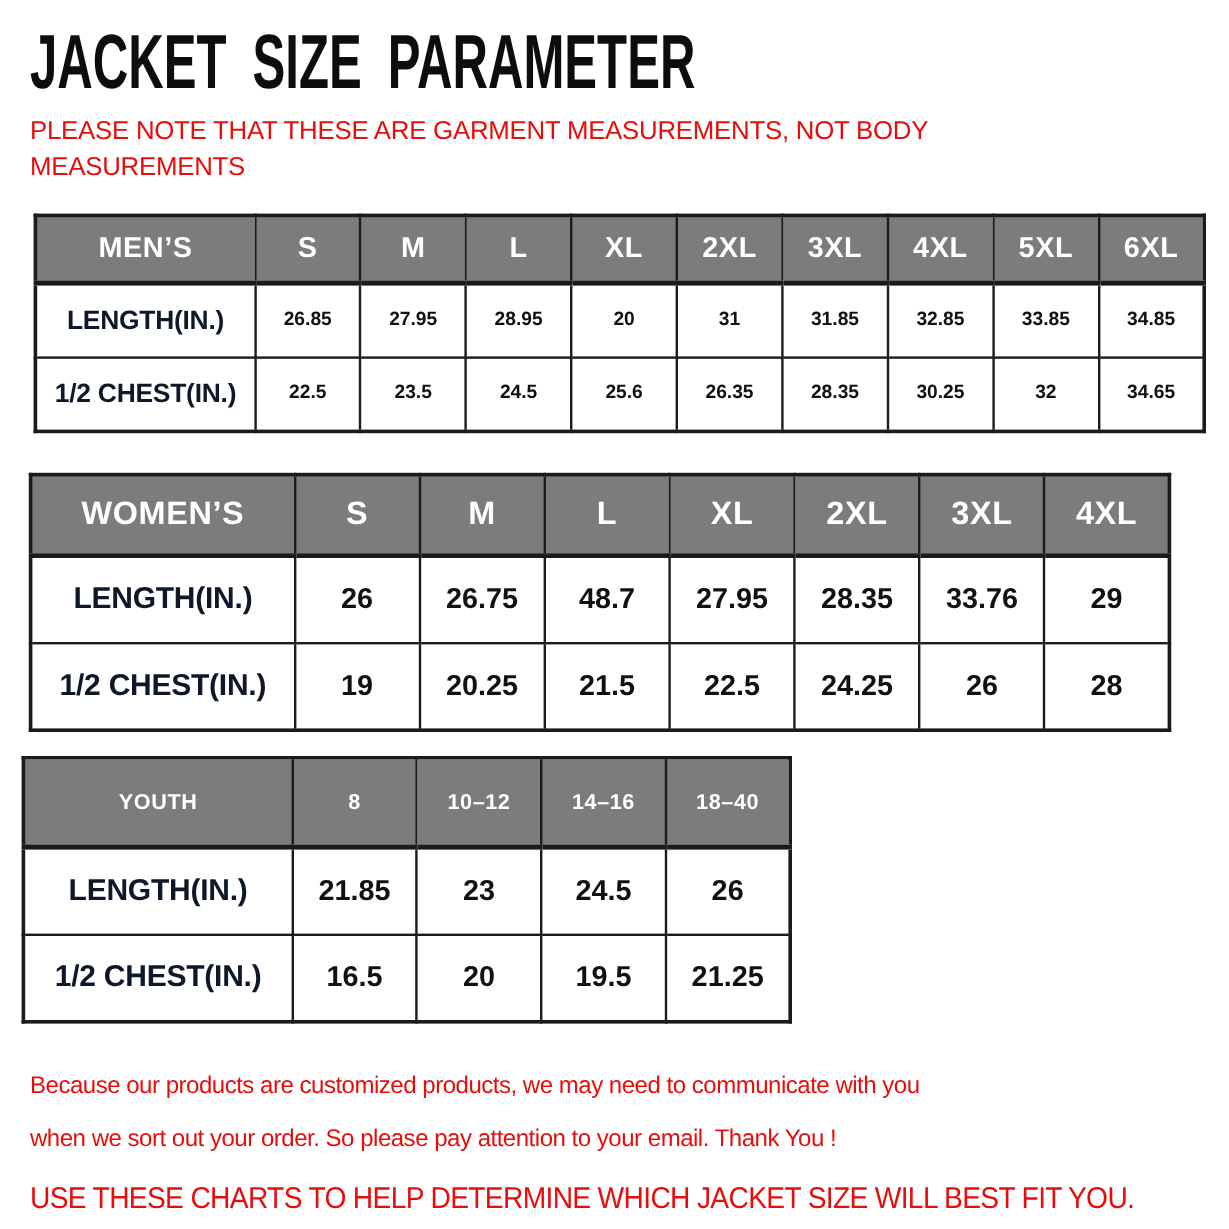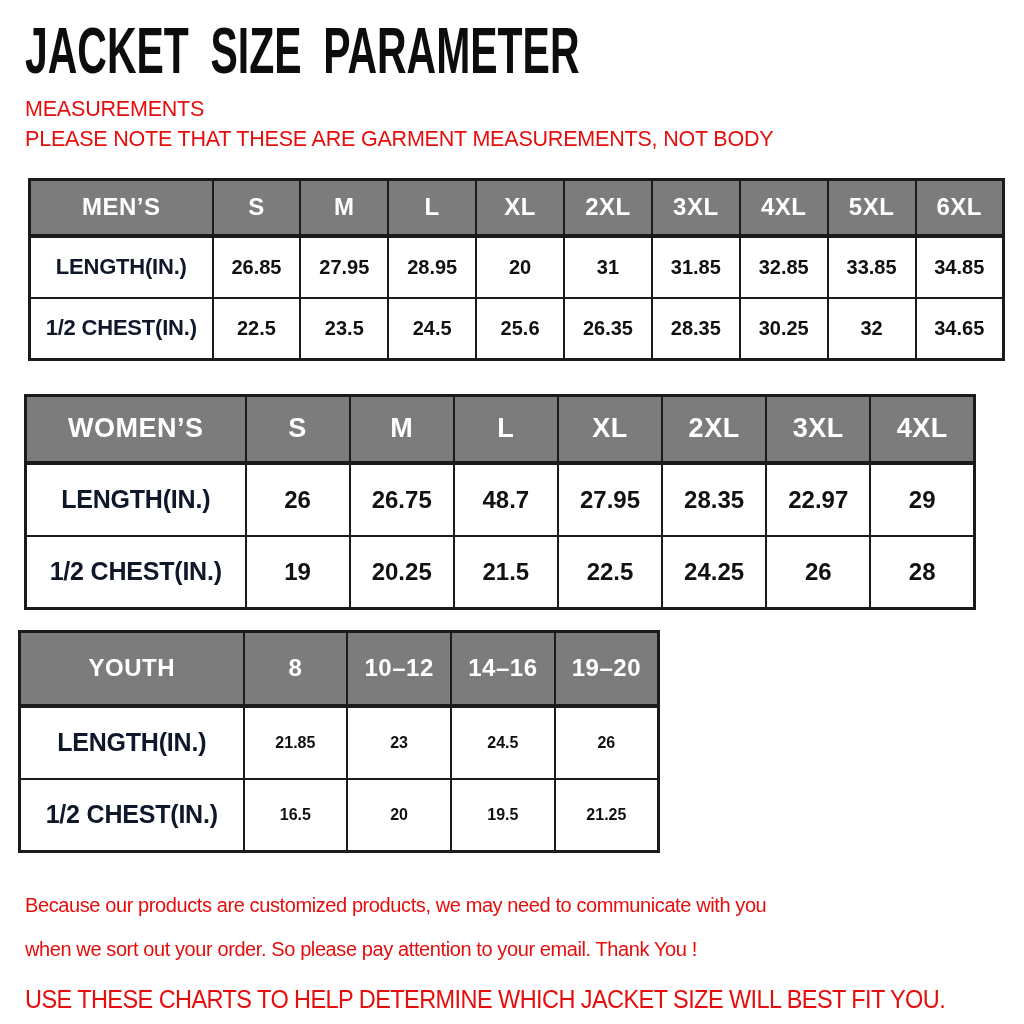--- a/index.html
+++ b/index.html
@@ -74,39 +74,39 @@
     color: #111111;
   }
 
   
   .t-mens { width: 977px; margin: 0 0 33px 3px; }
   .t-mens thead tr { height: 56px; }
   .t-mens thead th { font-size: 24px; text-align: center; }
   .t-mens tbody tr { height: 62px; }
   .t-mens th:first-child { width: 183px; }
   .t-mens tbody th { font-size: 22px; }
-  .t-mens td { font-size: 20px; text-align: center; }
+  .t-mens td { font-size: 16px; text-align: center; }
 
   
   .t-womens { width: 952px; margin: 0 0 20px -1px; }
   .t-womens thead tr { height: 67px; }
   .t-womens thead th { font-size: 27px; text-align: center; }
   .t-womens tbody tr { height: 73px; }
   .t-womens th:first-child { width: 220px; }
   .t-womens tbody th { font-size: 25px; }
   .t-womens td { font-size: 24px; }
 
   
   .t-youth { width: 642px; margin: 0 0 30px -7px; }
   .t-youth thead tr { height: 74px; }
-  .t-youth thead th { font-size: 24px; }
+  .t-youth thead th { font-size: 18px; }
   .t-youth tbody tr { height: 73px; }
   .t-youth th:first-child { width: 224px; }
   .t-youth tbody th { font-size: 25px; }
-  .t-youth td { font-size: 16px; }
+  .t-youth td { font-size: 24px; }
 
   
   .footer-note {
     color: var(--accent-red);
     font-size: 20px;
     font-weight: 400;
     line-height: 44px;
     letter-spacing: -0.4px;
     margin: 0 0 14px 0;
     white-space: nowrap;
@@ -120,22 +120,22 @@
     transform: scaleX(0.94);
     transform-origin: 0 50%;
   }
 </style>
 </head>
 <body>
 
 <h1 class="title">JACKET SIZE PARAMETER</h1>
 
 <div class="subnote">
+  <div>PLEASE NOTE THAT THESE ARE GARMENT MEASUREMENTS, NOT BODY</div>
   <div>MEASUREMENTS</div>
-  <div>PLEASE NOTE THAT THESE ARE GARMENT MEASUREMENTS, NOT BODY</div>
 </div>
 
 <table class="size-table t-mens">
     <thead>
       <tr>
         <th>MEN’S</th>
         <th>S</th>
         <th>M</th>
         <th>L</th>
         <th>XL</th>
@@ -188,21 +188,21 @@
       </tr>
     </thead>
     <tbody>
       <tr>
         <th scope="row">LENGTH(IN.)</th>
         <td>26</td>
         <td>26.75</td>
         <td>48.7</td>
         <td>27.95</td>
         <td>28.35</td>
-        <td>22.97</td>
+        <td>33.76</td>
         <td>29</td>
       </tr>
       <tr>
         <th scope="row">1/2 CHEST(IN.)</th>
         <td>19</td>
         <td>20.25</td>
         <td>21.5</td>
         <td>22.5</td>
         <td>24.25</td>
         <td>26</td>
@@ -211,21 +211,21 @@
     </tbody>
   </table>
 
 <table class="size-table t-youth">
     <thead>
       <tr>
         <th>YOUTH</th>
         <th>8</th>
         <th>10–12</th>
         <th>14–16</th>
-        <th>19–20</th>
+        <th>18–40</th>
       </tr>
     </thead>
     <tbody>
       <tr>
         <th scope="row">LENGTH(IN.)</th>
         <td>21.85</td>
         <td>23</td>
         <td>24.5</td>
         <td>26</td>
       </tr>

